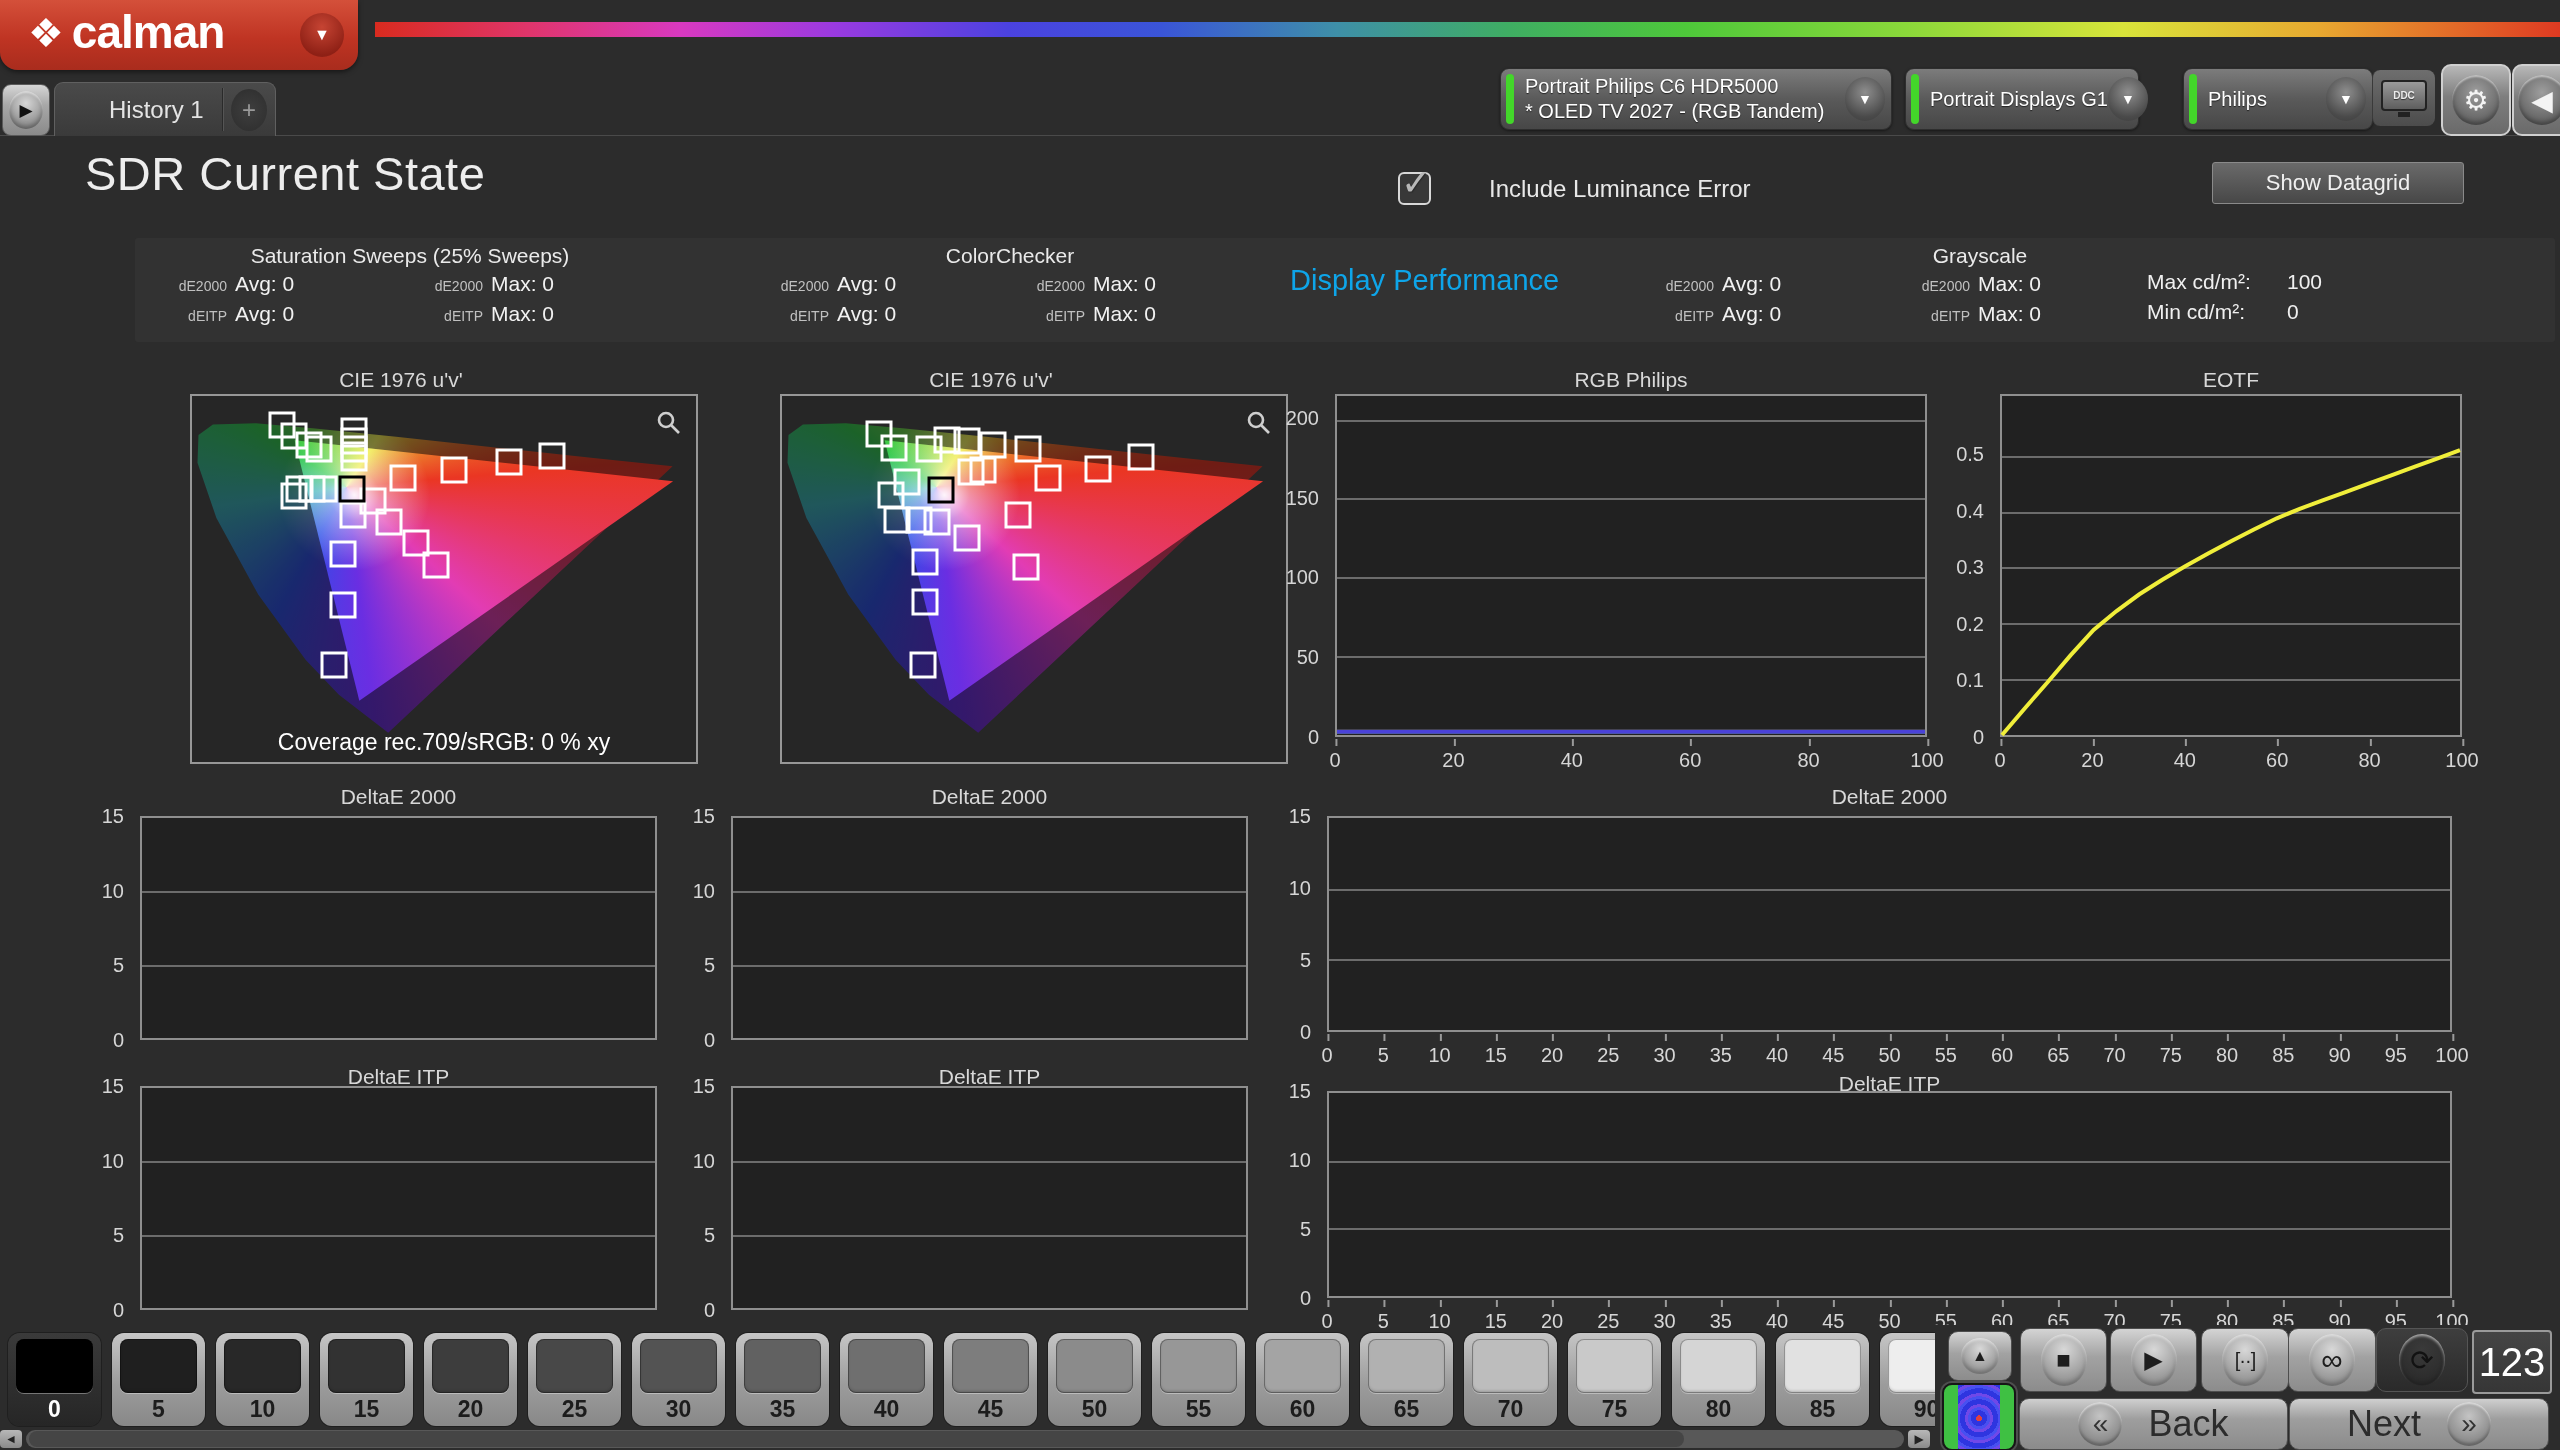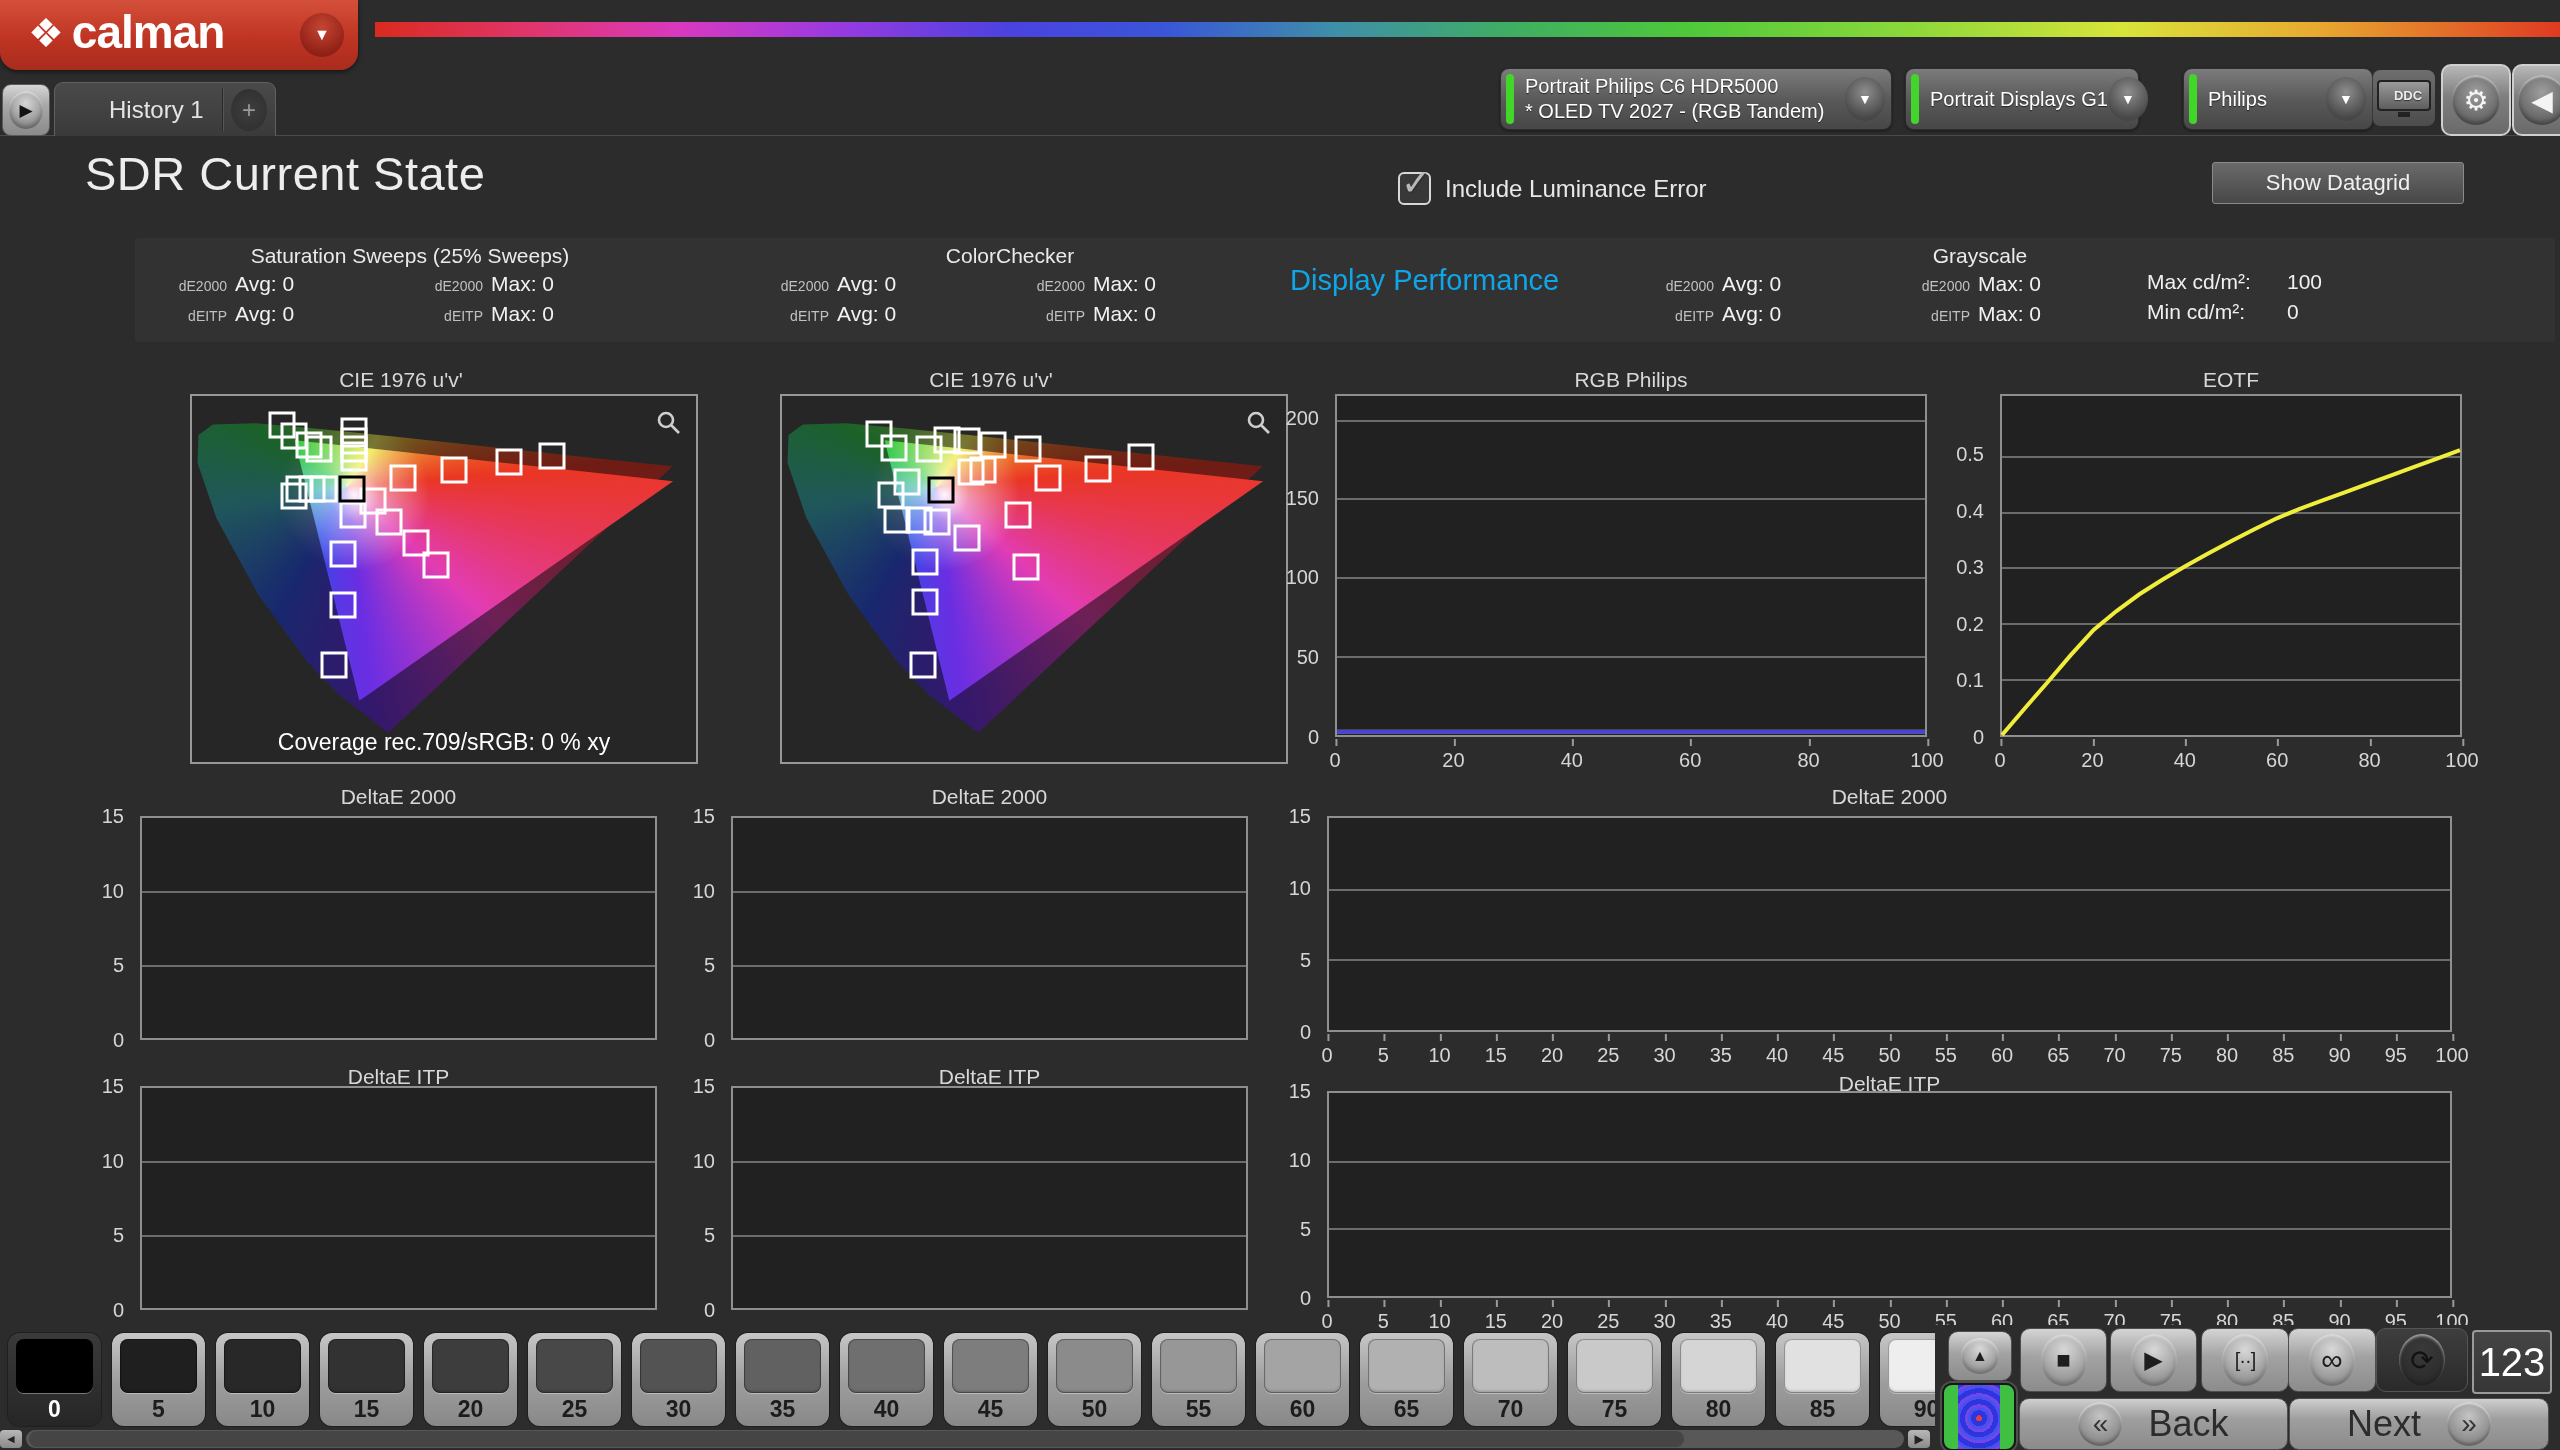--- a/index.html
+++ b/index.html
@@ -42,31 +42,31 @@
   .mlines{padding-left:24px;display:flex;flex-direction:column;justify-content:center;line-height:1.25;flex:1;}
   .mlines span{font-size:20px;color:#fff;text-shadow:0 1px 1px #222;white-space:nowrap;}
   .m-arrow{width:40px;height:44px;margin-right:6px;border-radius:50%;flex:none;
     background:radial-gradient(circle at 50% 35%,#8e8e8e,#4a4a4a 70%,#3c3c3c);color:#fff;font-size:14px;
     display:flex;align-items:center;justify-content:center;}
   .ddc-btn{position:absolute;left:2372px;top:70px;width:62px;height:56px;border-radius:8px;
     background:linear-gradient(180deg,#6e6e6e,#4c4c4c);border-left:1px solid #3a3a3a;display:flex;
     flex-direction:column;align-items:center;justify-content:center;}
   .ddc-screen{width:42px;height:27px;border:2px solid #222;border-radius:4px;
     background:linear-gradient(180deg,#9a9a9a,#5e5e5e);display:flex;align-items:center;justify-content:center;
-    font-size:13px;font-weight:700;color:#ececec;text-shadow:0 1px 1px #333;padding-left:8px;}
+    font-size:10px;font-weight:700;color:#ececec;text-shadow:0 1px 1px #333;}
   .ddc-stand{width:12px;height:5px;background:#222;margin-top:1px;}
   .sq-btn{position:absolute;top:64px;height:68px;border-radius:10px;border:2px solid #cfcfcf;
     background:linear-gradient(180deg,#b8b8b8,#7e7e7e 45%,#6a6a6a);display:flex;align-items:center;justify-content:center;}
   .sq-btn .orb{width:48px;height:50px;color:#f4f4f4;font-size:28px;background:radial-gradient(circle at 50% 35%,#9e9e9e,#616161 75%);}
   
   .page-title{position:absolute;left:85px;top:146px;font-size:47px;font-weight:400;color:#ededed;letter-spacing:.5px;}
   .lum-check{position:absolute;left:1398px;top:172px;display:flex;align-items:center;gap:14px;}
   .cbox{position:relative;width:29px;height:29px;border:2px solid #d8d8d8;border-radius:6px;background:rgba(255,255,255,.06);}
   .cbox .mark{position:absolute;left:1px;top:-12px;font-size:36px;color:#b8b8b8;text-shadow:1px 1px 1px #2a2a2a;}
-  .lum-label{font-size:24px;color:#e8e8e8;}
+  .lum-label{font-size:24px;color:#e8e8e8;margin-left:44px;}
   .measure-btn{position:absolute;left:1755px;top:142px;width:410px;height:70px;border-radius:6px;
     border:2px solid #9a9a9a;background:linear-gradient(180deg,#8c8c8c,#4f4f4f 35%,#383838);
     display:flex;align-items:center;justify-content:center;font-size:37px;color:#fff;text-shadow:0 1px 2px #111;}
   .datagrid-btn{position:absolute;left:2212px;top:162px;width:250px;height:40px;border-radius:3px;
     border:1px solid #8a8a8a;background:linear-gradient(180deg,#6a6a6a,#474747);
     display:flex;align-items:center;justify-content:center;font-size:22px;color:#f0f0f0;}
   
   .stats-panel{position:absolute;left:135px;top:238px;width:2420px;height:104px;background:#323232;border-radius:3px;}
   .sgroup-title{position:absolute;top:6px;font-size:21px;color:#eaeaea;text-align:center;}
   .scells{position:absolute;top:34px;display:grid;grid-template-columns:256px 256px;grid-auto-rows:30px;}

